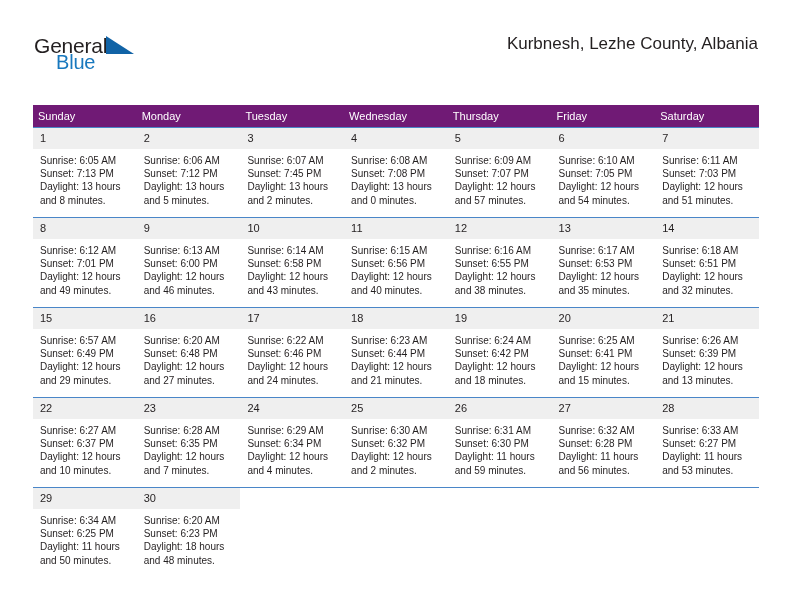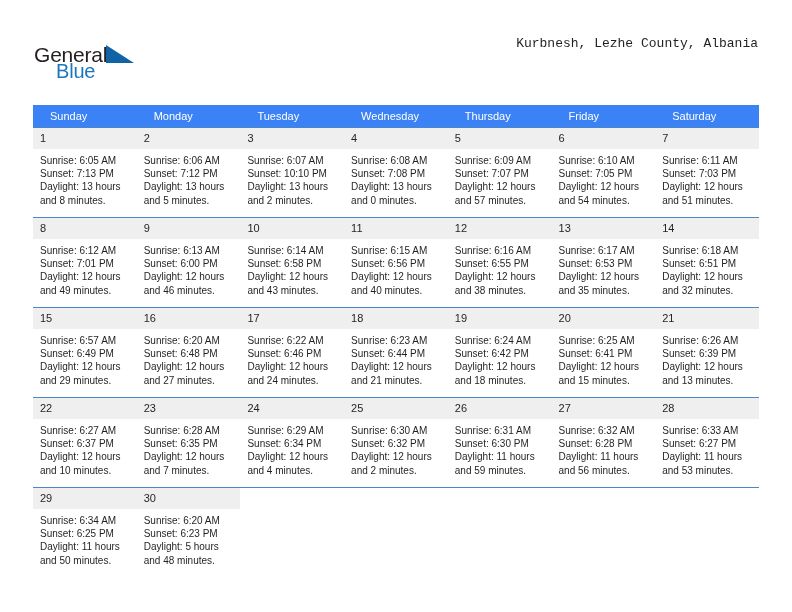--- a/index.html
+++ b/index.html
@@ -30,21 +30,21 @@
     padding: 0 34px;
     box-sizing: border-box;
     display: flex;
     align-items: flex-start;
     justify-content: space-between;
   }
   .brand {
     position: relative;
     width: 112px;
     height: 46px;
-    margin-top: 18px;
+    margin-top: 9px;
     user-select: none;
   }
   .brand-general {
     position: absolute;
     left: 0; top: 0;
     font-size: 21px;
     letter-spacing: -0.2px;
     color: #231f20;
     line-height: 21px;
   }
@@ -71,44 +71,43 @@
   }
   .cal-title {
     font-size: 26px;
     font-weight: normal;
     color: #231f20;
     line-height: 30px;
     margin: 0;
     white-space: nowrap;
   }
   .cal-subtitle {
-    font-size: 13px;
+    font-size: 17px;
     color: #231f20;
     line-height: 16px;
     margin: 10px 0 0 0;
     white-space: nowrap;
-    font-family: Liberation Mono, monospace;
   }
 
   
   .calendar {
     position: absolute;
     left: 33px;
     top: 105px;
     width: 726px;
     border-collapse: collapse;
     table-layout: fixed;
   }
   .calendar th {
-    background: #3b82f6;
+    background: #701a75;
     color: #ffffff;
     font-size: 11px;
     font-weight: normal;
     text-align: left;
-    padding: 5px 0 5px 17px;
+    padding: 5px 0 5px 5px;
     height: 11px;
     border: none;
   }
   .calendar td {
     width: 103.71px;
     vertical-align: top;
     padding: 0;
     border: none;
     border-top: 1px solid #4a86c8;
     background: #ffffff;
@@ -178,21 +177,21 @@
             <div class="details">
               <div>Sunrise: 6:06 AM</div>
               <div>Sunset: 7:12 PM</div>
               <div class="daylight">Daylight: 13 hours and 5 minutes.</div>
             </div>
           </td>
           <td>
             <div class="daynum">3</div>
             <div class="details">
               <div>Sunrise: 6:07 AM</div>
-              <div>Sunset: 10:10 PM</div>
+              <div>Sunset: 7:45 PM</div>
               <div class="daylight">Daylight: 13 hours and 2 minutes.</div>
             </div>
           </td>
           <td>
             <div class="daynum">4</div>
             <div class="details">
               <div>Sunrise: 6:08 AM</div>
               <div>Sunset: 7:08 PM</div>
               <div class="daylight">Daylight: 13 hours and 0 minutes.</div>
             </div>
@@ -403,21 +402,21 @@
               <div>Sunrise: 6:34 AM</div>
               <div>Sunset: 6:25 PM</div>
               <div class="daylight">Daylight: 11 hours and 50 minutes.</div>
             </div>
           </td>
           <td>
             <div class="daynum">30</div>
             <div class="details">
               <div>Sunrise: 6:20 AM</div>
               <div>Sunset: 6:23 PM</div>
-              <div class="daylight">Daylight: 5 hours and 48 minutes.</div>
+              <div class="daylight">Daylight: 18 hours and 48 minutes.</div>
             </div>
           </td>
           <td class="cell-empty">
             <div class="daynum empty"></div>
           </td>
           <td class="cell-empty">
             <div class="daynum empty"></div>
           </td>
           <td class="cell-empty">
             <div class="daynum empty"></div>

